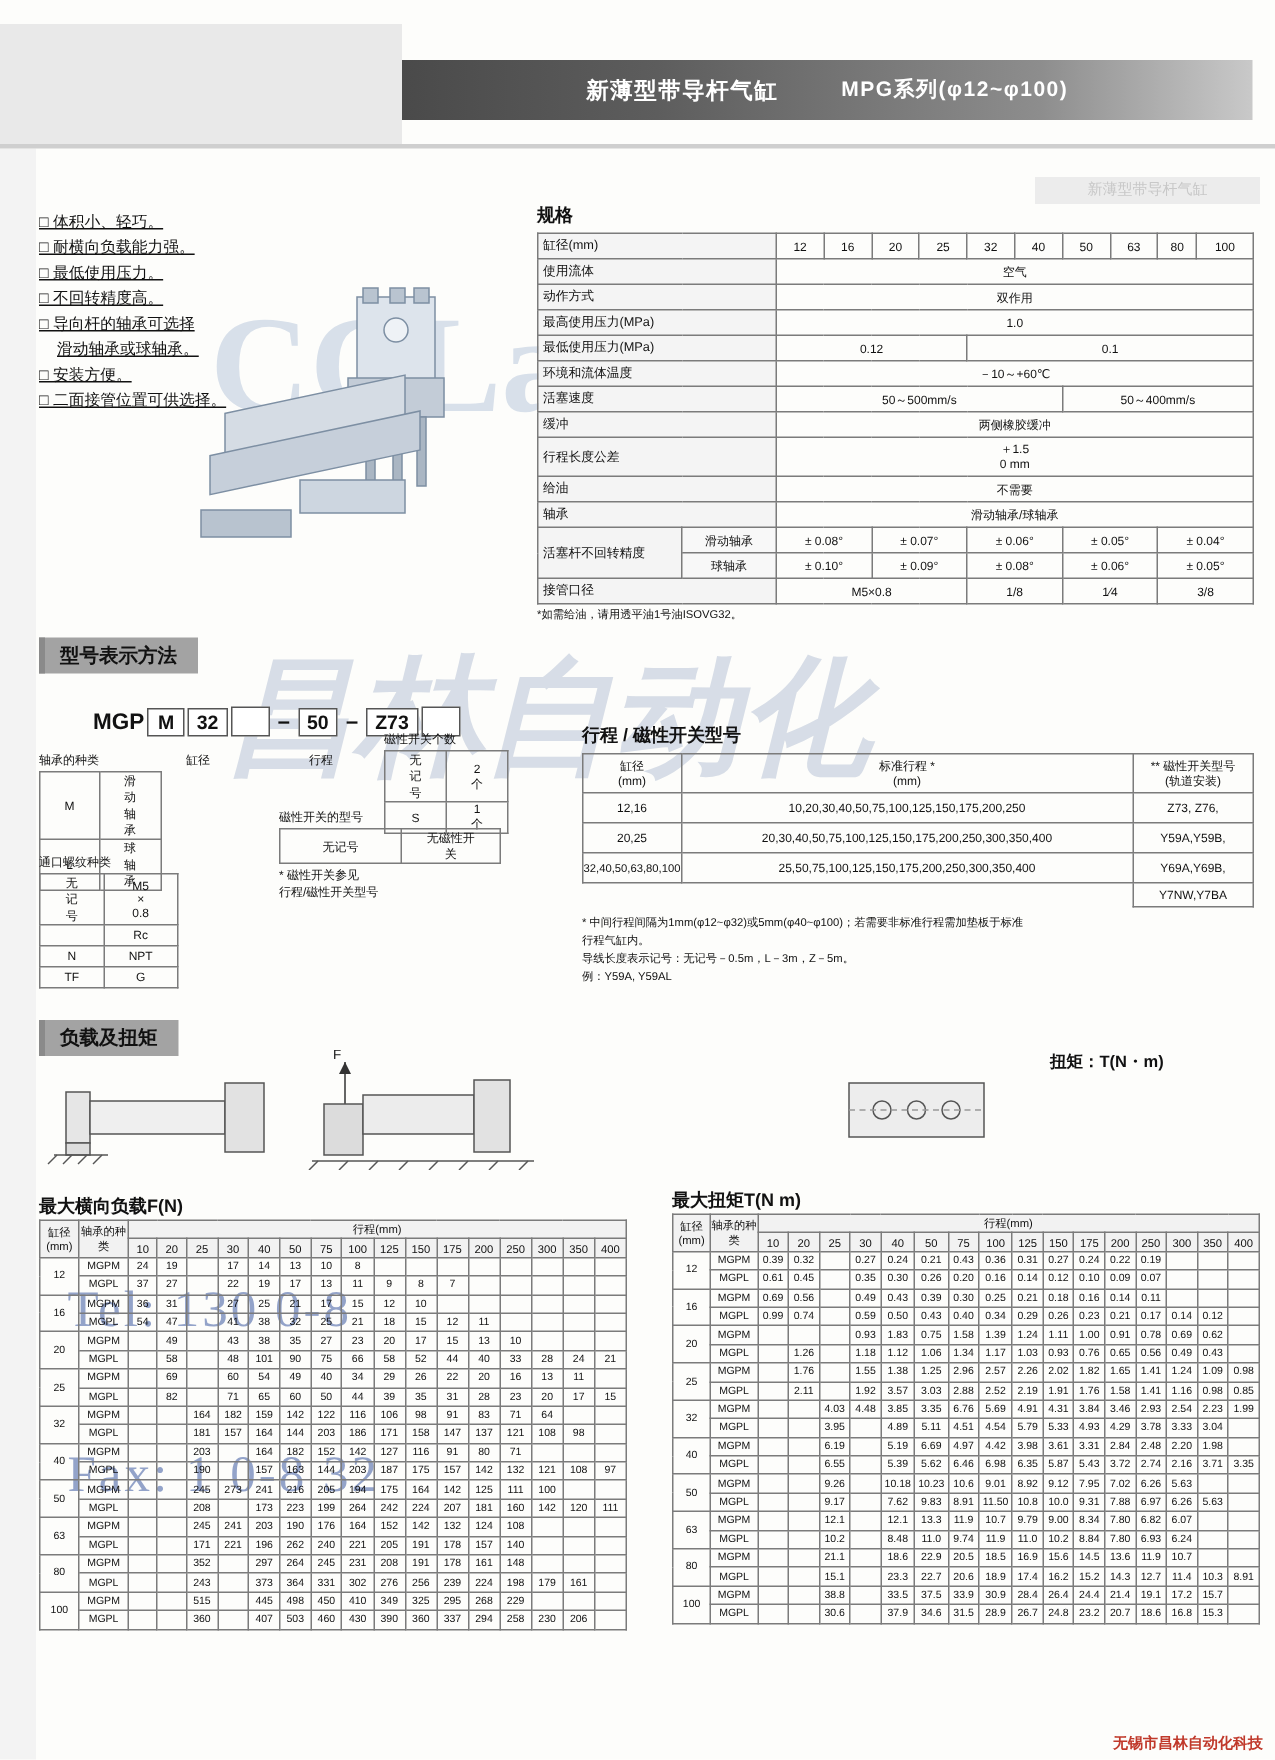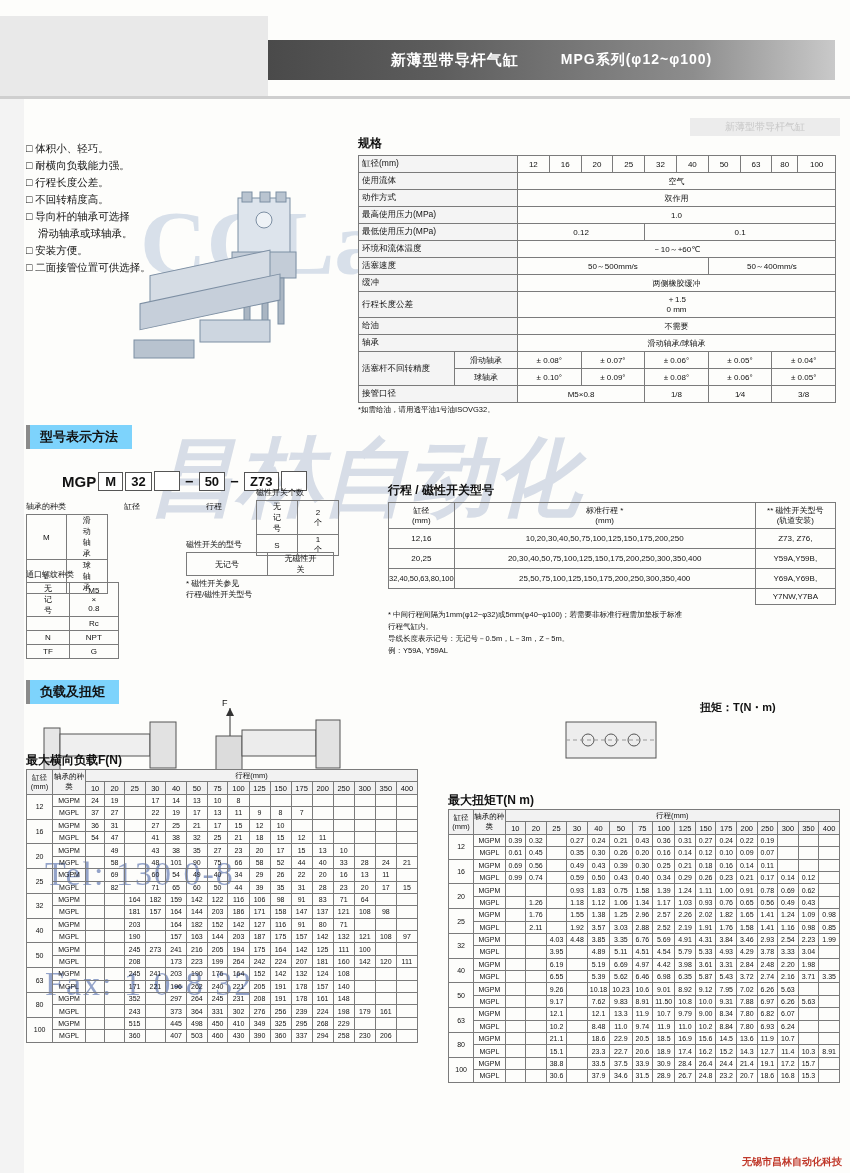--- a/index.html
+++ b/index.html
@@ -17,35 +17,35 @@
     background:linear-gradient(90deg,#4a4a4a 0%,#5d5d5d 30%,#8d8d8d 75%,#c9c9c9 100%);
     color:#fff;display:flex;align-items:center;justify-content:center;gap:42px;
     font-size:15px;font-weight:bold;letter-spacing:1px;
   }
   .banner .b2{font-size:14px;}
   .topleftgray{position:absolute;left:0;top:16px;width:268px;height:80px;background:#e9e9e9;}
   .topstripe{position:absolute;left:0;top:96px;width:850px;height:3px;background:#cfcfcf;}
   .ghostbox{position:absolute;left:690px;top:118px;width:150px;height:18px;background:#ececec;color:#c8c8c8;font-size:10px;text-align:center;line-height:18px;}
   
   .features{position:absolute;left:26px;top:140px;width:180px;font-size:10.5px;line-height:17px;color:#111;}
-  .features div{white-space:nowrap;}
+  .features div{white-space:nowrap;text-decoration:underline;}
   .features .sub{padding-left:12px;}
   
   .photo{
     position:absolute;left:120px;top:190px;width:240px;height:185px;
   }
   .photo svg{display:block;}
   
   .wm{position:absolute;left:140px;top:190px;width:700px;height:300px;pointer-events:none;
       font-size:92px;font-weight:bold;color:rgba(70,110,170,.20);font-family:"Liberation Serif",serif;}
   .wm2{position:absolute;left:150px;top:420px;font-size:86px;font-weight:bold;color:rgba(80,110,160,.22);font-family:"DejaVu Sans",sans-serif;font-style:italic;}
   .phonewm{position:absolute;left:45px;top:855px;font-size:34px;color:rgba(60,90,160,.55);font-family:"Liberation Serif",serif;letter-spacing:2px;}
   .phonewm2{position:absolute;left:45px;top:965px;font-size:34px;color:rgba(60,90,160,.55);font-family:"Liberation Serif",serif;letter-spacing:2px;}
   .tag{
-    display:inline-block;background:#7dd3fc;border-left:4px solid #8a8a8a;
+    display:inline-block;background:#a3a3a3;border-left:4px solid #8a8a8a;
     padding:3px 14px 3px 10px;font-size:13px;font-weight:bold;color:#111;
   }
   
   table{border-collapse:collapse;}
   td,th{border:1px solid #7b7b7b;font-size:8px;text-align:center;padding:0;color:#111;font-weight:normal;}
   
   .spec{position:absolute;left:358px;top:135px;}
   .spec .t{font-size:12px;font-weight:bold;margin-bottom:3px;}
   .spec table{width:478px;}
   .spec td{height:16px;}
@@ -66,21 +66,21 @@
   .stroke td{height:15px;font-size:8px;}
   .stroke td.w1{width:62px;}
   .stroke td.w2{width:300px;}
   .stroke .notes{font-size:7.5px;text-align:left;line-height:12px;margin-top:4px;}
   
   .loadtag{position:absolute;left:26px;top:680px;}
   .diagram{position:absolute;left:26px;top:700px;width:800px;height:80px;}
   .torquelbl{position:absolute;left:700px;top:700px;font-size:11px;font-weight:bold;}
   
   .btitle{font-size:12px;font-weight:bold;}
-  .lt{position:absolute;left:26px;top:752px;}
+  .lt{position:absolute;left:26px;top:796px;}
   .rt{position:absolute;left:448px;top:792px;}
   .bt table{width:392px;}
   .bt td{height:11.4px;font-size:7px;}
   .bt td.c1{width:30px;}
   .bt td.c2{width:38px;}
   .bt td.d{width:24.8px;}
   .bt thead td{font-size:7.5px;background:#f2f2f2;}
   .footer{position:absolute;right:8px;bottom:4px;font-size:10px;color:#c0392b;font-weight:bold;}
   .gray-l{position:absolute;left:0;top:99px;width:24px;height:1074px;background:#f3f3f3;}
 </style>
@@ -100,21 +100,21 @@
   <div class="ghostbox">新薄型带导杆气缸</div>
 
   <div class="wm">CCLaf</div>
   <div class="wm2">昌林自动化</div>
   <div class="phonewm">Tel: 130  0-8</div>
   <div class="phonewm2">Fax: 1  0-8  32</div>
 
   <div class="features">
     <div>□ 体积小、轻巧。</div>
     <div>□ 耐横向负载能力强。</div>
-    <div>□ 行程长度公差。</div>
+    <div>□ 最低使用压力。</div>
     <div>□ 不回转精度高。</div>
     <div>□ 导向杆的轴承可选择</div>
     <div class="sub">滑动轴承或球轴承。</div>
     <div>□ 安装方便。</div>
     <div>□ 二面接管位置可供选择。</div>
   </div>
 
   <div class="photo">
     <svg width="240" height="185" viewBox="0 0 240 185">
       <g stroke="#7d8fa3" fill="#cfd8e2">

